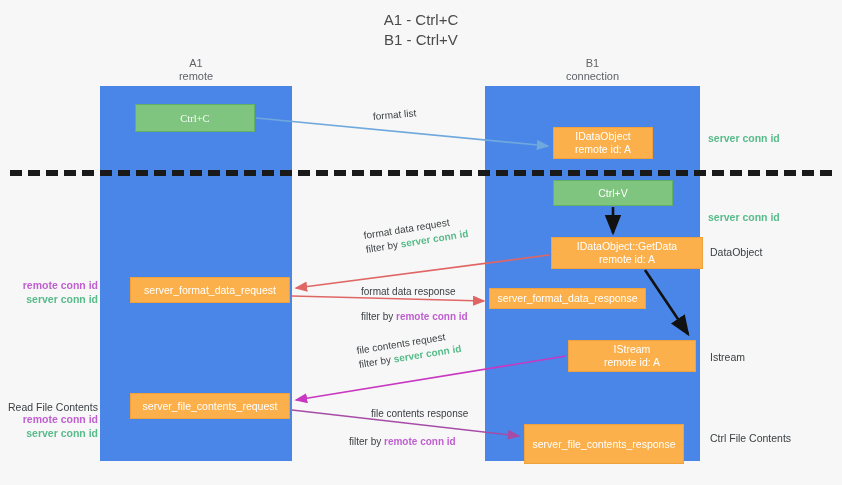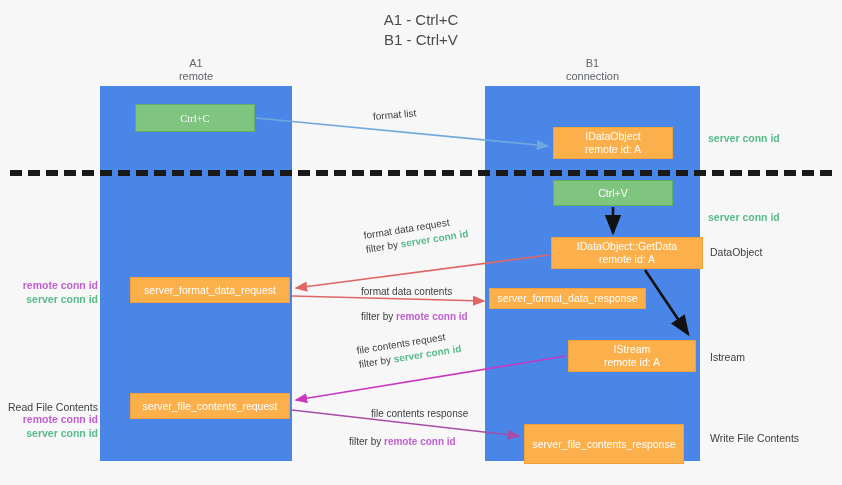--- a/index.html
+++ b/index.html
@@ -39,21 +39,21 @@
     align-items:center;justify-content:center;
     text-align:center;
     font-size:10.5px;line-height:13px;
     color:#ffffff;
   }
   .green{background:#7fc47f;border:1px solid #62b162;}
   .orange{background:#fbb councils;}
   .orange{background:#fbb04c;border:1px solid #f0a13b;}
 
   #box-ctrlc{left:135px;top:104px;width:120px;height:28px;font-family:Liberation Serif, serif;}
-  #box-idataobject{left:553px;top:127px;width:120px;height:32px;}
+  #box-idataobject{left:553px;top:127px;width:100px;height:32px;}
   #box-ctrlv{left:553px;top:180px;width:120px;height:26px;}
   #box-getdata{left:551px;top:237px;width:152px;height:32px;}
   #box-fmt-req{left:130px;top:277px;width:160px;height:26px;}
   #box-fmt-resp{left:489px;top:288px;width:157px;height:21px;}
   #box-istream{left:568px;top:340px;width:128px;height:32px;}
   #box-file-req{left:130px;top:393px;width:160px;height:26px;}
   #box-file-resp{left:524px;top:424px;width:160px;height:40px;}
 
   
   #divider{
@@ -192,21 +192,21 @@
 
   <div class="abs edge-lbl rot-up" id="lbl-fdreq">
     <div>format data request</div>
     <div>
       <span>filter by</span>
       <span class="green-t">server conn id</span>
     </div>
   </div>
 
   <div class="abs edge-lbl" id="lbl-fdresp">
-    <div>format data contents</div>
+    <div>format data response</div>
     <div style="margin-top:11px;">
       <span>filter by</span>
       <span class="purple-t">remote conn id</span>
     </div>
   </div>
 
   <div class="abs edge-lbl rot-up" id="lbl-fcreq">
     <div>file contents request</div>
     <div>
       <span>filter by</span>
@@ -219,21 +219,21 @@
     <div style="margin-top:14px;margin-left:-22px;">
       <span>filter by</span>
       <span class="purple-t">remote conn id</span>
     </div>
   </div>
 
   <div class="abs ann green-t" id="ann-scid-1">server conn id</div>
   <div class="abs ann green-t" id="ann-scid-2">server conn id</div>
   <div class="abs ann plain-t" id="ann-dataobject">DataObject</div>
   <div class="abs ann plain-t" id="ann-istream">Istream</div>
-  <div class="abs ann plain-t" id="ann-writefile">Write File Contents</div>
+  <div class="abs ann plain-t" id="ann-writefile">Ctrl File Contents</div>
 
   <div class="abs ann" id="ann-left-1">
     <div class="purple-t">remote conn id</div>
     <div class="green-t">server conn id</div>
   </div>
 
   <div class="abs ann plain-t" id="ann-readfile">Read File Contents</div>
 
   <div class="abs ann" id="ann-left-2">
     <div class="purple-t">remote conn id</div>

